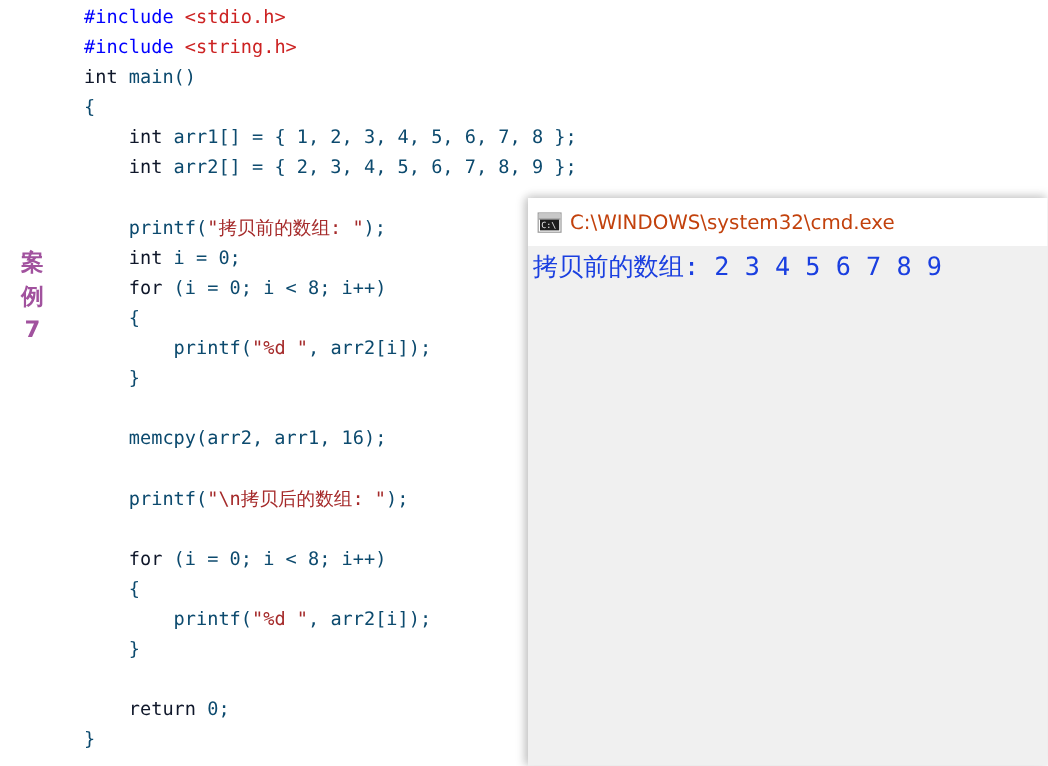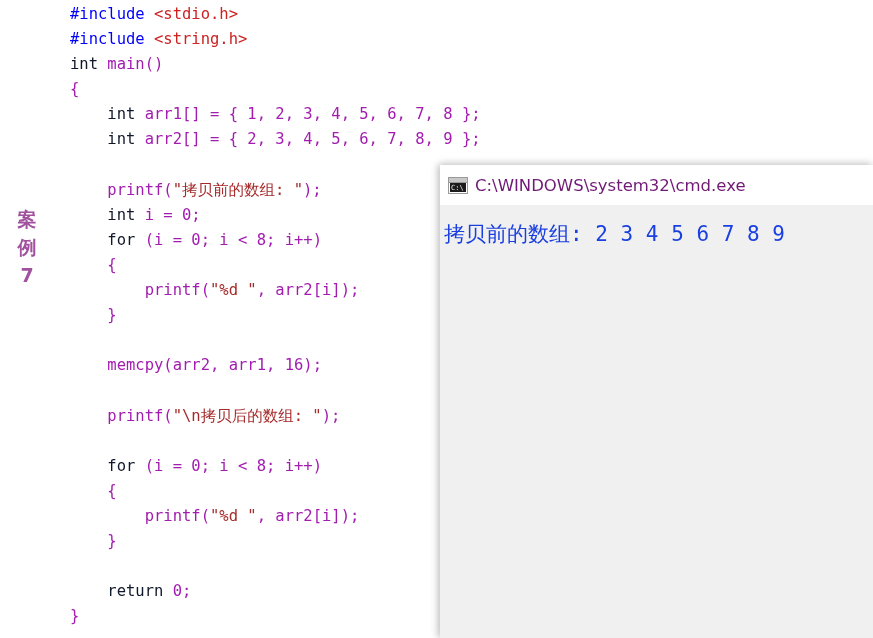--- a/index.html
+++ b/index.html
@@ -50,21 +50,21 @@
     line-height: 25.1px;
     white-space: pre;
     color: #111111;
     letter-spacing: 0px;
   }
   .ln { display: block; height: 25.1px; }
   .kw   { color: #0f172a; }
   .hdr  { color: #cc2222; }
   .str  { color: #a52a2a; }
   .pp   { color: #0000ff; }
-  .pl   { color: #a21caf; }
+  .pl   { color: #0c4a6e; }
 
   
   #console-window {
     position: absolute;
     left: 440px;
     top: 165px;
     width: 433px;
     height: 473px;
     background: #f0f0f0;
     box-shadow: -3px 0 7px rgba(0,0,0,0.18), 0 -3px 7px rgba(0,0,0,0.10);
@@ -108,42 +108,42 @@
     font-size: 7px;
     line-height: 10px;
     text-align: left;
     padding-left: 1px;
     overflow: hidden;
     white-space: nowrap;
   }
   #console-title-text {
     font-family: "DejaVu Sans", "Liberation Sans", sans-serif;
     font-size: 16.5px;
-    color: #701a75;
+    color: #c2410c;
     white-space: nowrap;
   }
   #console-body {
     position: absolute;
     left: 0;
     top: 40px;
     width: 433px;
     bottom: 0;
     background: #f0f0f0;
     overflow: hidden;
   }
   .console-line {
     position: relative;
     color: #1a3fe0;
     font-family: "DejaVu Sans Mono", "Liberation Mono", monospace;
     font-size: 21px;
     line-height: 29px;
     white-space: pre;
     padding-left: 4px;
   }
-  #console-lines { padding-top: 15px; }
+  #console-lines { padding-top: 3px; }
 </style>
 </head>
 <body>
 
 <div id="editor">
 
   <div id="margin-note">
     <div>案</div>
     <div>例</div>
     <div>7</div>

